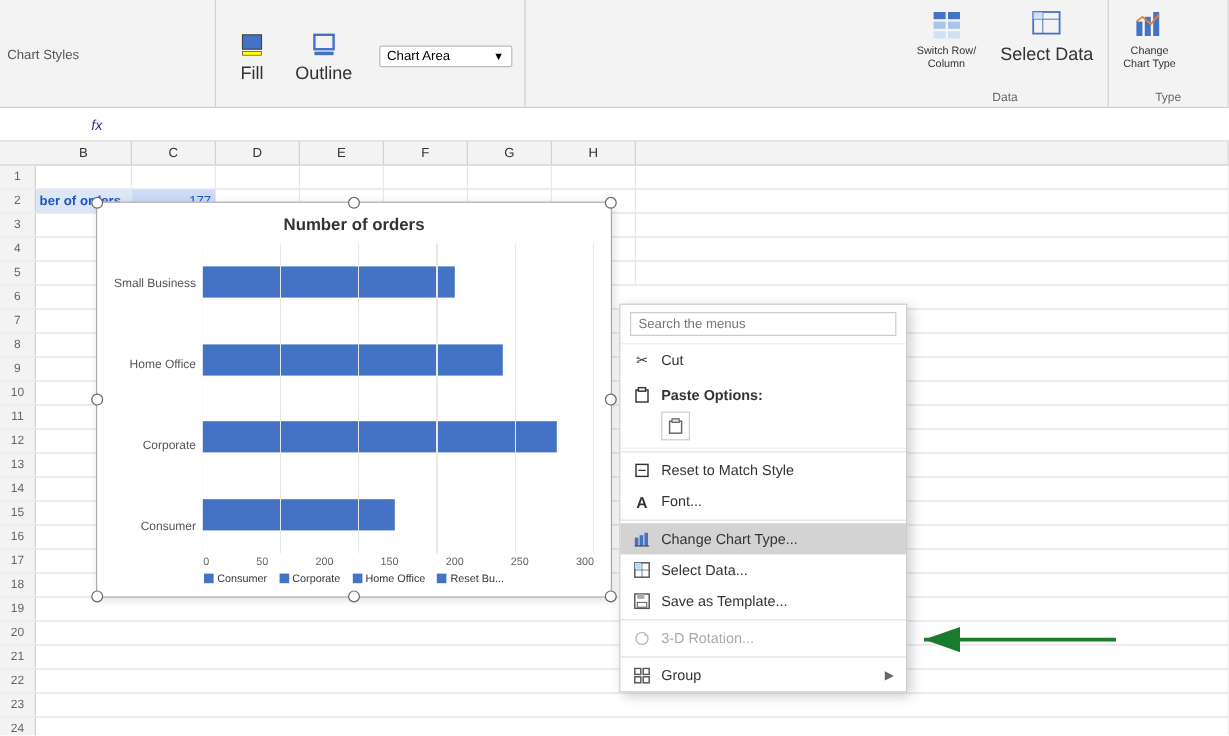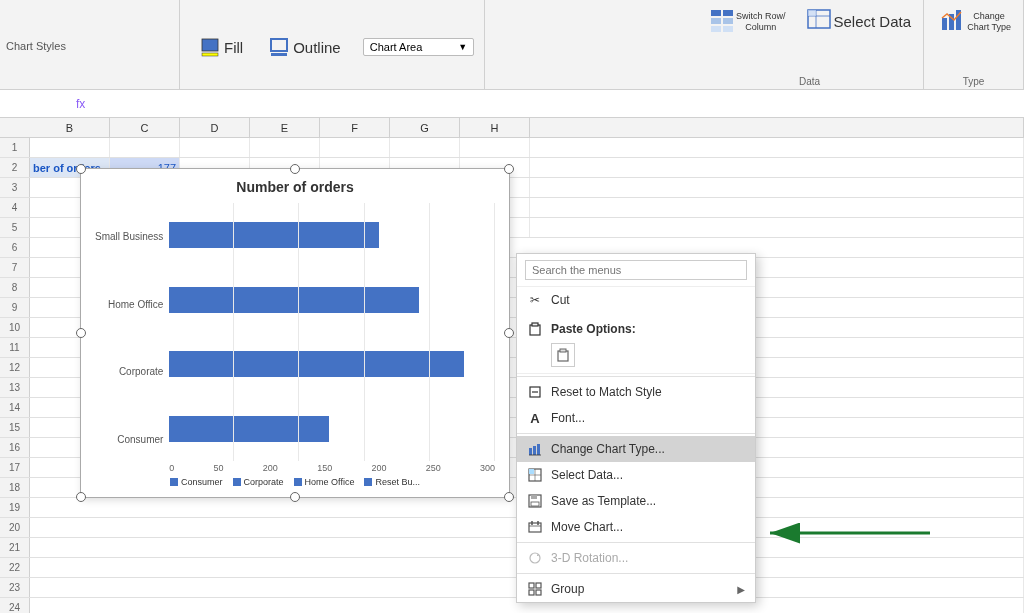--- a/index.html
+++ b/index.html
@@ -4,21 +4,21 @@
   <style>
     * { margin: 0; padding: 0; box-sizing: border-box; }
     body { font-family: 'Segoe UI', Arial, sans-serif; font-size: 12px; background: #fff; overflow: hidden; width: 1024px; height: 613px; }
 
     
     .chart-area-select { display: flex; align-items: center; border: 1px solid #bbb; background: white; padding: 2px 6px; border-radius: 2px; font-size: 11px; gap: 4px; cursor: pointer; }
 
     
     .formula-bar { height: 28px; border-bottom: 1px solid #d0d0d0; display: flex; align-items: center; padding: 0 8px; gap: 8px; background: white; }
     .formula-bar .cell-ref { width: 60px; border-right: 1px solid #ccc; padding-right: 8px; font-size: 11px; }
-    .formula-bar .fx { color: #8b5cf6; font-size: 12px; }
+    .formula-bar .fx { color: #4c1d95; font-size: 12px; font-style: italic; }
 
     
     .col-headers { display: flex; height: 20px; background: #f3f3f3; border-bottom: 1px solid #d0d0d0; }
     .col-header { border-right: 1px solid #d0d0d0; display: flex; align-items: center; justify-content: center; font-size: 11px; color: #333; flex-shrink: 0; }
 
     
     .main-area { display: flex; height: calc(613px - 90px - 28px - 20px); position: relative; }
 
     
     .grid { flex: 1; position: relative; overflow: hidden; }
@@ -71,21 +71,21 @@
     .paste-icon-btn { width: 24px; height: 24px; border: 1px solid #ccc; display: flex; align-items: center; justify-content: center; cursor: pointer; font-size: 11px; }
 
     
     .green-arrow { position: absolute; top: 370px; left: 760px; z-index: 200; }
 
     
     .top-ribbon { height: 90px; background: #f3f3f3; border-bottom: 1px solid #d0d0d0; display: flex; align-items: stretch; }
     .ribbon-group { display: flex; flex-direction: column; border-right: 1px solid #d0d0d0; padding: 4px 6px 2px; }
     .ribbon-group-content { display: flex; gap: 4px; align-items: flex-start; flex: 1; }
     .ribbon-group-label { font-size: 10px; color: #666; text-align: center; margin-top: auto; }
-    .big-btn { display: flex; flex-direction: row; align-items: center; padding: 3px 6px; cursor: pointer; border-radius: 2px; min-width: 40px; }
+    .big-btn { display: flex; flex-direction: column; align-items: center; padding: 3px 6px; cursor: pointer; border-radius: 2px; min-width: 40px; }
     .big-btn .icon-area { width: 28px; height: 28px; display: flex; align-items: center; justify-content: center; }
     .big-btn .btn-label { font-size: 15px; color: #333; text-align: center; line-height: 1.2; margin-top: 2px; }
   </style>
 </head>
 <body>
 
 <div class="top-ribbon">
 
   <div class="ribbon-group" style="min-width:180px; justify-content:center;">
     <div class="ribbon-group-content" style="align-items:center;">
@@ -150,21 +150,21 @@
           </svg>
         </div>
         <span class="btn-label">Select
 Data</span>
       </div>
     </div>
     <div class="ribbon-group-label">Data</div>
   </div>
 
   <div class="ribbon-group" style="min-width:100px;">
-    <div class="ribbon-group-content" style="justify-content:flex-end;">
+    <div class="ribbon-group-content" style="justify-content:flex-start;">
       <div class="big-btn">
         <div class="icon-area">
           <svg width="26" height="26" viewBox="0 0 26 26">
             <rect x="2" y="10" width="5" height="12" fill="#4472c4"></rect>
             <rect x="9" y="6" width="5" height="16" fill="#4472c4"></rect>
             <rect x="16" y="2" width="5" height="20" fill="#4472c4"></rect>
             <polyline points="2,10 7,6 14,12 21,4" fill="none" stroke="#ed7d31" stroke-width="1.5"></polyline>
           </svg>
         </div>
         <span class="btn-label" style="white-space:pre-line; text-align:center; font-size:9px;">Change<br>Chart Type</span>
@@ -486,31 +486,20 @@
         <span class="menu-icon">
           <svg width="14" height="14" viewBox="0 0 14 14">
               <rect x="1" y="1" width="12" height="12" fill="none" stroke="#555" stroke-width="1.2"></rect>
               <rect x="3" y="1" width="6" height="4" fill="#aaa" stroke="none"></rect>
               <rect x="3" y="8" width="8" height="4" fill="none" stroke="#555" stroke-width="0.8"></rect>
             </svg>
         </span>
         <span>Save as Template...</span>
       </div>
 
-      <div class="menu-item">
-        <span class="menu-icon">
-          <svg width="14" height="14" viewBox="0 0 14 14">
-              <rect x="1" y="3" width="12" height="9" fill="none" stroke="#555" stroke-width="1.2"></rect>
-              <line x1="4" y1="1" x2="4" y2="5" stroke="#555" stroke-width="1.5"></line>
-              <line x1="10" y1="1" x2="10" y2="5" stroke="#555" stroke-width="1.5"></line>
-              <line x1="1" y1="6" x2="13" y2="6" stroke="#555" stroke-width="0.8"></line>
-            </svg>
-        </span>
-        <span>Move Chart...</span>
-      </div>
 
       <div class="menu-divider"></div>
 
       <div class="menu-item disabled">
         <span class="menu-icon">
           <svg width="14" height="14" viewBox="0 0 14 14">
               <ellipse cx="7" cy="7" rx="5" ry="5" fill="none" stroke="#bbb" stroke-width="1.2"></ellipse>
               <path d="M 9 3 L 11 5 L 9 5" fill="#bbb"></path>
             </svg>
         </span>

